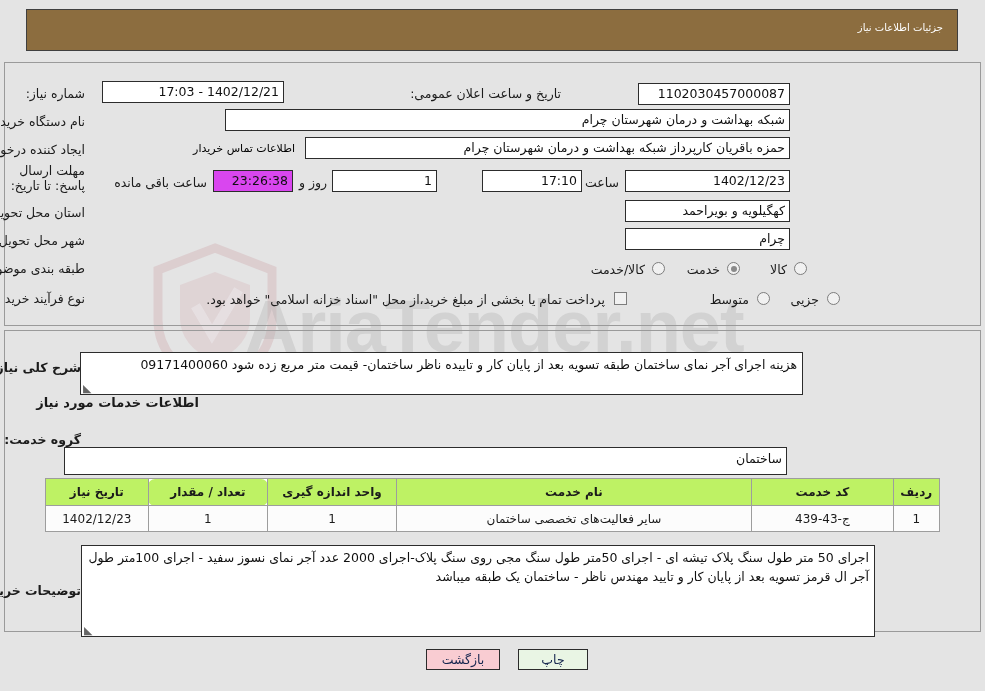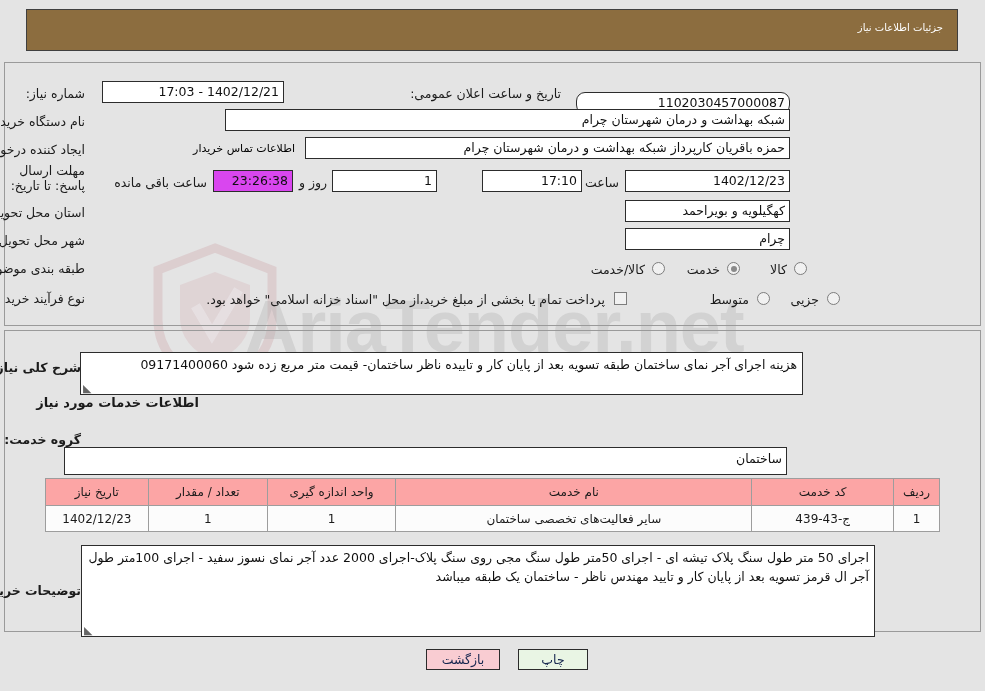--- a/index.html
+++ b/index.html
@@ -184,22 +184,22 @@
   .tbl th, .tbl td {
     border: 1px solid #9d9d9d;
     font-size: 12px;
     color: #1b1b1b;
     text-align: center;
     height: 25px;
     padding: 0 4px;
     font-weight: normal;
   }
   .tbl th {
-    background: #fca5a5;
-    font-weight: normal;
+    background: #bef264;
+    font-weight: bold;
     height: 26px;
   }
   .tbl td { background: #fcfcfc; }
 
   
   .btn {
     position: absolute;
     box-sizing: border-box;
     height: 21px;
     border: 1px solid #2b2b2b;
@@ -228,21 +228,21 @@
     <div class="wm-text">AriaTender.net</div>
   </div>
 
   <div class="header-bar">
     <div class="header-title">جزئیات اطلاعات نیاز</div>
   </div>
 
   <div class="panel" id="panel-top"></div>
 
   <div class="lbl" style="right:900px; top:86px;">شماره نیاز:</div>
-  <div class="fld fld-center" style="right:195px; top:92px; width:214px;border-radius:9px;">1102030457000087</div>
+  <div class="fld fld-center" style="right:195px; top:83px; width:152px;">1102030457000087</div>
 
   <div class="lbl" style="right:424px; top:86px;">تاریخ و ساعت اعلان عمومی:</div>
   <div class="fld fld-center" style="right:701px; top:81px; width:182px;">1402/12/21 - 17:03</div>
 
   <div class="lbl" style="right:900px; top:114px;">نام دستگاه خریدار:</div>
   <div class="fld fld-right" style="right:195px; top:109px; width:565px;">شبکه بهداشت و درمان شهرستان چرام</div>
 
   <div class="lbl" style="right:900px; top:142px;">ایجاد کننده درخواست:</div>
   <div class="fld fld-right" style="right:195px; top:137px; width:485px;">حمزه باقریان کارپرداز شبکه بهداشت و درمان شهرستان چرام</div>
   <div class="link" style="right:690px; top:142px;">اطلاعات تماس خریدار</div>
@@ -291,21 +291,21 @@
   <div class="lbl lbl-bold" style="right:904px; top:432px;">گروه خدمت:</div>
   <div class="fld fld-right" style="right:198px; top:427px; width:723px; height:28px; line-height:22px;margin-top:20px;">ساختمان</div>
 
   <table class="tbl">
     <thead>
       <tr>
         <th style="width:38px;">ردیف</th>
         <th style="width:140px;">کد خدمت</th>
         <th style="width:375px;">نام خدمت</th>
         <th style="width:128px;">واحد اندازه گیری</th>
-        <th style="width:118px;">تعداد / مقدار</th>
+        <th style="width:118px;border-radius:7px;">تعداد / مقدار</th>
         <th style="width:96px;">تاریخ نیاز</th>
       </tr>
     </thead>
     <tbody>
       <tr>
         <td>1</td>
         <td>ج-43-439</td>
         <td>سایر فعالیت‌های تخصصی ساختمان</td>
         <td>1</td>
         <td>1</td>

